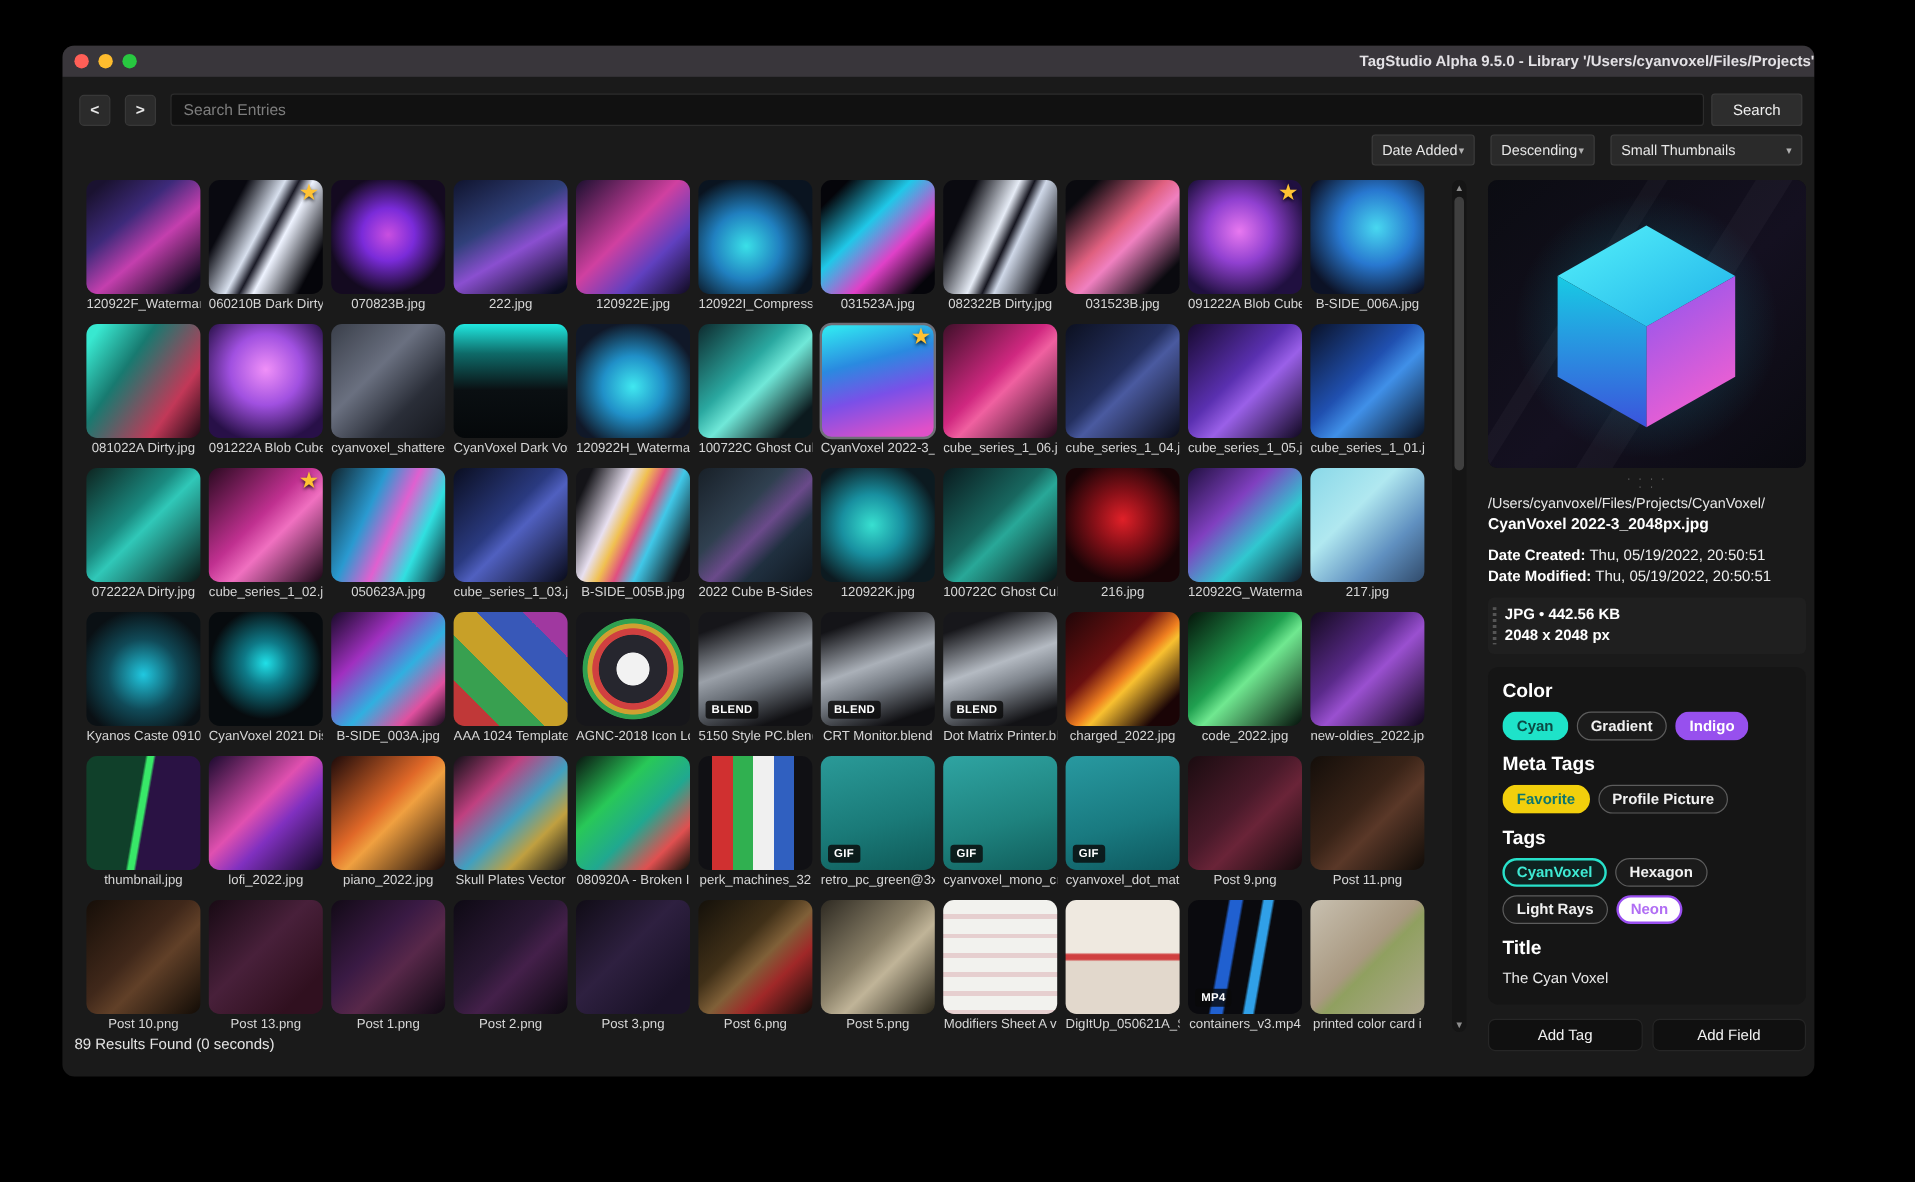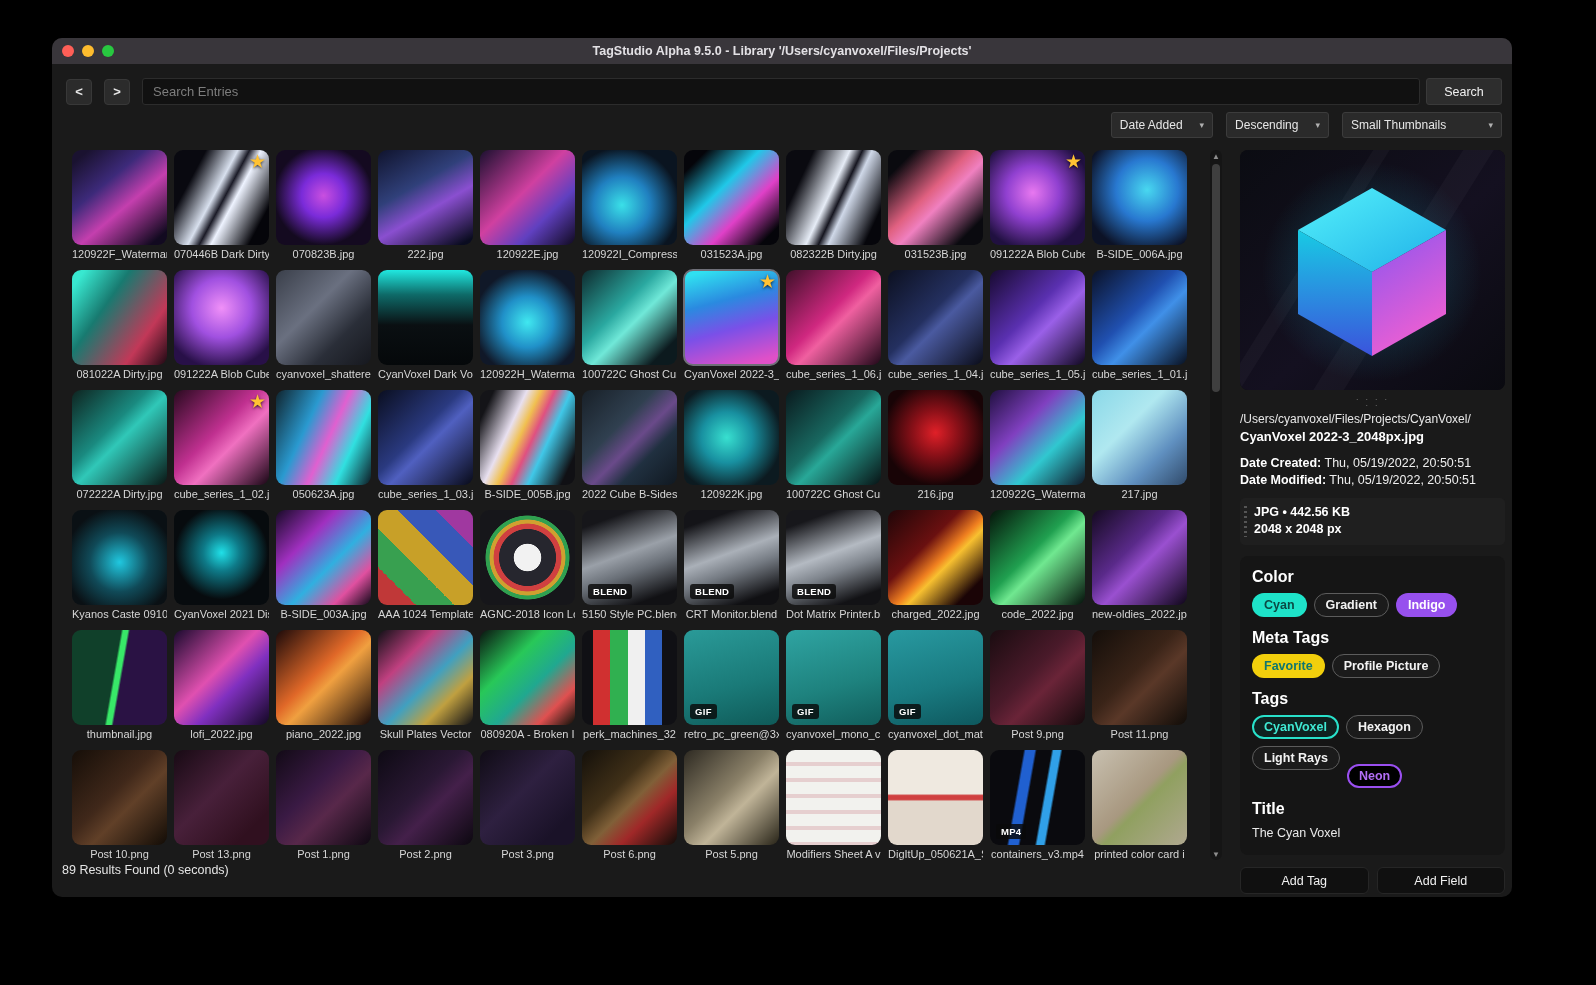--- a/index.html
+++ b/index.html
@@ -1,37 +1,37 @@
 <!DOCTYPE html>
 <html><head>
 <meta charset="utf-8">
 <style>
   * { margin:0; padding:0; box-sizing:border-box; }
   html,body { background:#000; width:1596px; height:985px; font-family:"Liberation Sans", sans-serif; }
   .window { position:absolute; left:52px; top:38px; width:1460px; height:859px;
             background:#1a1a1a; border-radius:10px; overflow:hidden; }
   
-  .titlebar { position:relative; height:26px; background:#39363b; display:flex; align-items:center; justify-content:center; }
+  .titlebar { position:relative; height:26px; background:#39363b; display:flex; align-items:center; justify-content:flex-end; }
   .traffic { position:absolute; left:10px; top:7px; display:flex; gap:8px; }
   .traffic i { width:12px; height:12px; border-radius:50%; display:block; }
   .t-red{background:#ff5f57;} .t-yellow{background:#febc2e;} .t-green{background:#28c840;}
   .title-text { color:#e3e1e5; font-size:12.5px; font-weight:bold; }
   
   .toolbar { position:absolute; left:14px; right:10px; top:40px; height:27px; display:flex; align-items:center; }
   .nav-btn { width:26px; height:26px; background:#2b2b2b; border:1px solid #383838; border-radius:4px;
              color:#e8e8e8; font-size:13px; font-weight:bold; display:flex; align-items:center; justify-content:center; margin-right:12px; cursor:pointer; }
   .search-input { flex:1; height:27px; background:#111111; border:1px solid #2c2c2c; border-radius:3px;
                   color:#e8e8e8; font-size:13px; padding:0 10px; margin-right:6px; }
   .search-input::placeholder { color:#7d7d7d; }
   .search-btn { width:76px; height:27px; background:#2d2d2d; border:1px solid #3a3a3a; border-radius:3px;
                 color:#f0f0f0; font-size:12.5px; display:flex; align-items:center; justify-content:center; cursor:pointer; }
   
   .sortrow { position:absolute; right:10px; top:74px; height:22px; display:flex; gap:13px; }
   .dropdown { height:22px; background:#2a2a2a; border:1px solid #3c3c3c; border-radius:3px; color:#e6e6e6;
-              font-size:12px; display:flex; align-items:center; padding:12px 8px; gap:17px; cursor:pointer; }
+              font-size:12px; display:flex; align-items:center; padding:12px 8px; gap:1px; cursor:pointer; }
   .dropdown .caret { font-size:9px; color:#b0b0b0; }
   .dd-wide { width:160px; justify-content:space-between; }
   
   .grid { position:absolute; left:20px; top:112px; width:1122px; display:grid;
           grid-template-columns:repeat(11, 95px); column-gap:7px; row-gap:9px; }
   .cell { width:95px; }
   .thumb { position:relative; width:95px; height:95px; border-radius:9px; overflow:hidden; background:#222; }
   .thumb.selected { outline:2px solid #6f6f78; outline-offset:-1px; }
   .star { position:absolute; top:2px; right:3px; color:#ffc233; font-size:19px; line-height:19px;
           text-shadow:0 1px 3px rgba(0,0,0,.8); }
@@ -60,21 +60,21 @@
   .fileinfo div { color:#ffffff; font-size:12.5px; font-weight:bold; line-height:17px; }
   .fields { margin-top:11px; background:#151515; border-radius:8px; padding:12px 12px 14px; }
   .field { margin-bottom:12px; }
   .field:last-child { margin-bottom:0; }
   .field-label { color:#ffffff; font-size:16px; font-weight:bold; margin-bottom:7px; }
   .pills { display:flex; flex-wrap:wrap; gap:7px; }
   .pill { display:inline-flex; align-items:center; height:24px; padding:0 10px; border-radius:12px;
           font-size:12.5px; font-weight:bold; border:2px solid transparent; cursor:pointer; }
   .pill.outline-gray { background:#1b1b1b; border:1px solid #5c5c5c; padding:0 11px; color:#f2f2f2; }
   .pill.outline-cyan { background:#0f2220; border-color:#28e1ca; color:#3fe9d3; }
-  .pill.outline-purple { background:#000000; border-color:#9a4ff0; color:#b16ef4;margin-top:18px; }
+  .pill.outline-purple { background:#ffffff; border-color:#9a4ff0; color:#b16ef4; }
   .field-value { color:#e9e9e9; font-size:12.5px; line-height:16px; }
   .addrow { margin-top:12px; display:flex; gap:8px; }
   .add-btn { flex:1; height:27px; background:#101010; border:1px solid #262626; border-radius:6px;
              color:#f2f2f2; font-size:12.5px; display:flex; align-items:center; justify-content:center; cursor:pointer; }
   
   .statusbar { position:absolute; left:10px; bottom:20px; color:#e4e4e4; font-size:12.5px; }
 </style>
 </head>
 <body>
 
@@ -116,21 +116,21 @@
         <div class="thumb" style="background: linear-gradient(140deg, rgb(26, 18, 48) 8%, rgb(61, 42, 122) 35%, rgb(196, 63, 174) 58%, rgb(18, 10, 32) 92%);"></div>
         <div class="label">
           <span>120922F_Watermark</span>
         </div>
       </div>
       <div class="cell">
         <div class="thumb" style="background: linear-gradient(118deg, rgb(9, 9, 16) 22%, rgb(216, 224, 238) 44%, rgb(26, 26, 38) 52%, rgb(238, 243, 255) 60%, rgb(5, 5, 10) 86%);">
           <span class="star">★</span>
         </div>
         <div class="label">
-          <span>070446B Dark Dirty</span>
+          <span>060210B Dark Dirty</span>
         </div>
       </div>
       <div class="cell">
         <div class="thumb" style="background: radial-gradient(circle at 50% 48%, rgb(201, 79, 224) 0%, rgb(122, 43, 217) 32%, rgb(20, 10, 32) 72%);"></div>
         <div class="label">
           <span>070823B.jpg</span>
         </div>
       </div>
       <div class="cell">
         <div class="thumb" style="background: linear-gradient(150deg, rgb(16, 20, 46), rgb(48, 64, 122) 38%, rgb(138, 79, 208) 60%, rgb(10, 12, 32) 95%);"></div>

